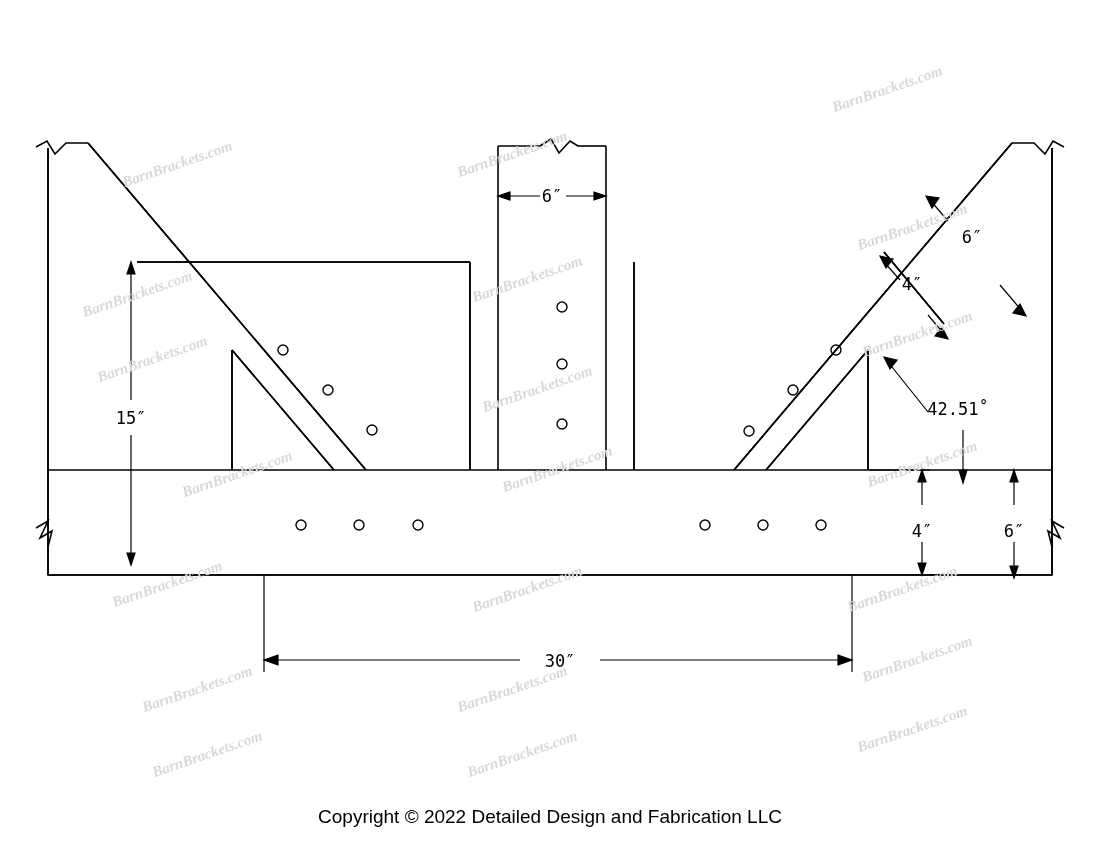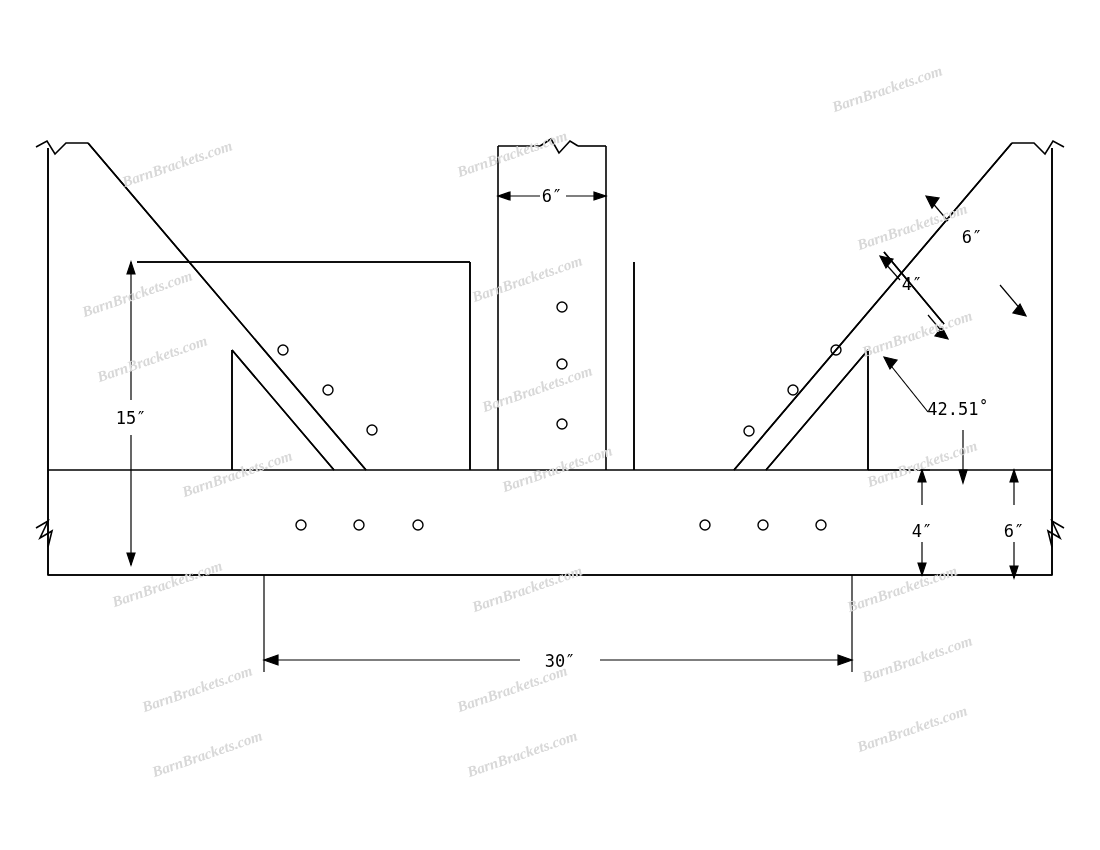--- a/index.html
+++ b/index.html
@@ -362,13 +362,14 @@
   <div class="wm" style="left:110px; top:595px;">BarnBrackets.com</div>
   <div class="wm" style="left:470px; top:600px;">BarnBrackets.com</div>
   <div class="wm" style="left:845px; top:600px;">BarnBrackets.com</div>
   <div class="wm" style="left:140px; top:700px;">BarnBrackets.com</div>
   <div class="wm" style="left:455px; top:700px;">BarnBrackets.com</div>
   <div class="wm" style="left:860px; top:670px;">BarnBrackets.com</div>
   <div class="wm" style="left:150px; top:765px;">BarnBrackets.com</div>
   <div class="wm" style="left:465px; top:765px;">BarnBrackets.com</div>
   <div class="wm" style="left:855px; top:740px;">BarnBrackets.com</div>
 
+  <div class="copyright">Copyright © 2022 Detailed Design and Fabrication LLC</div>
 </div>
 
 </body></html>

